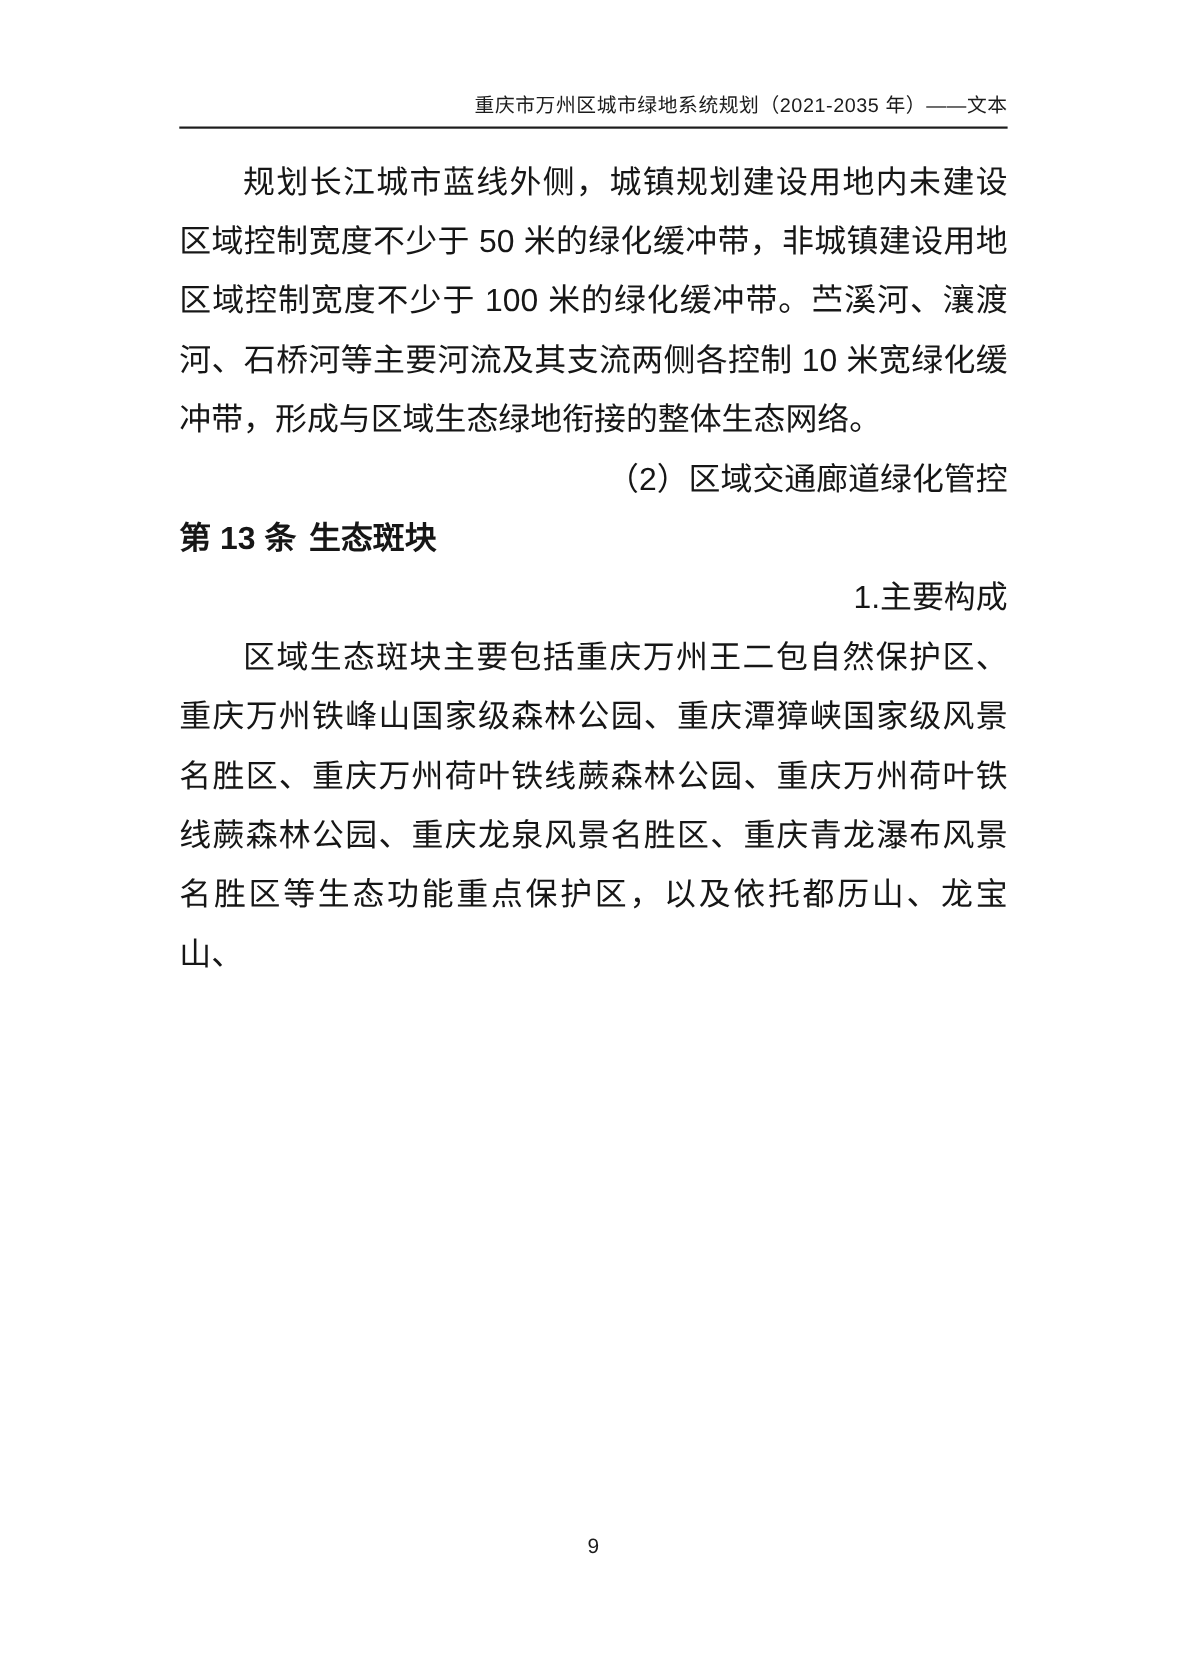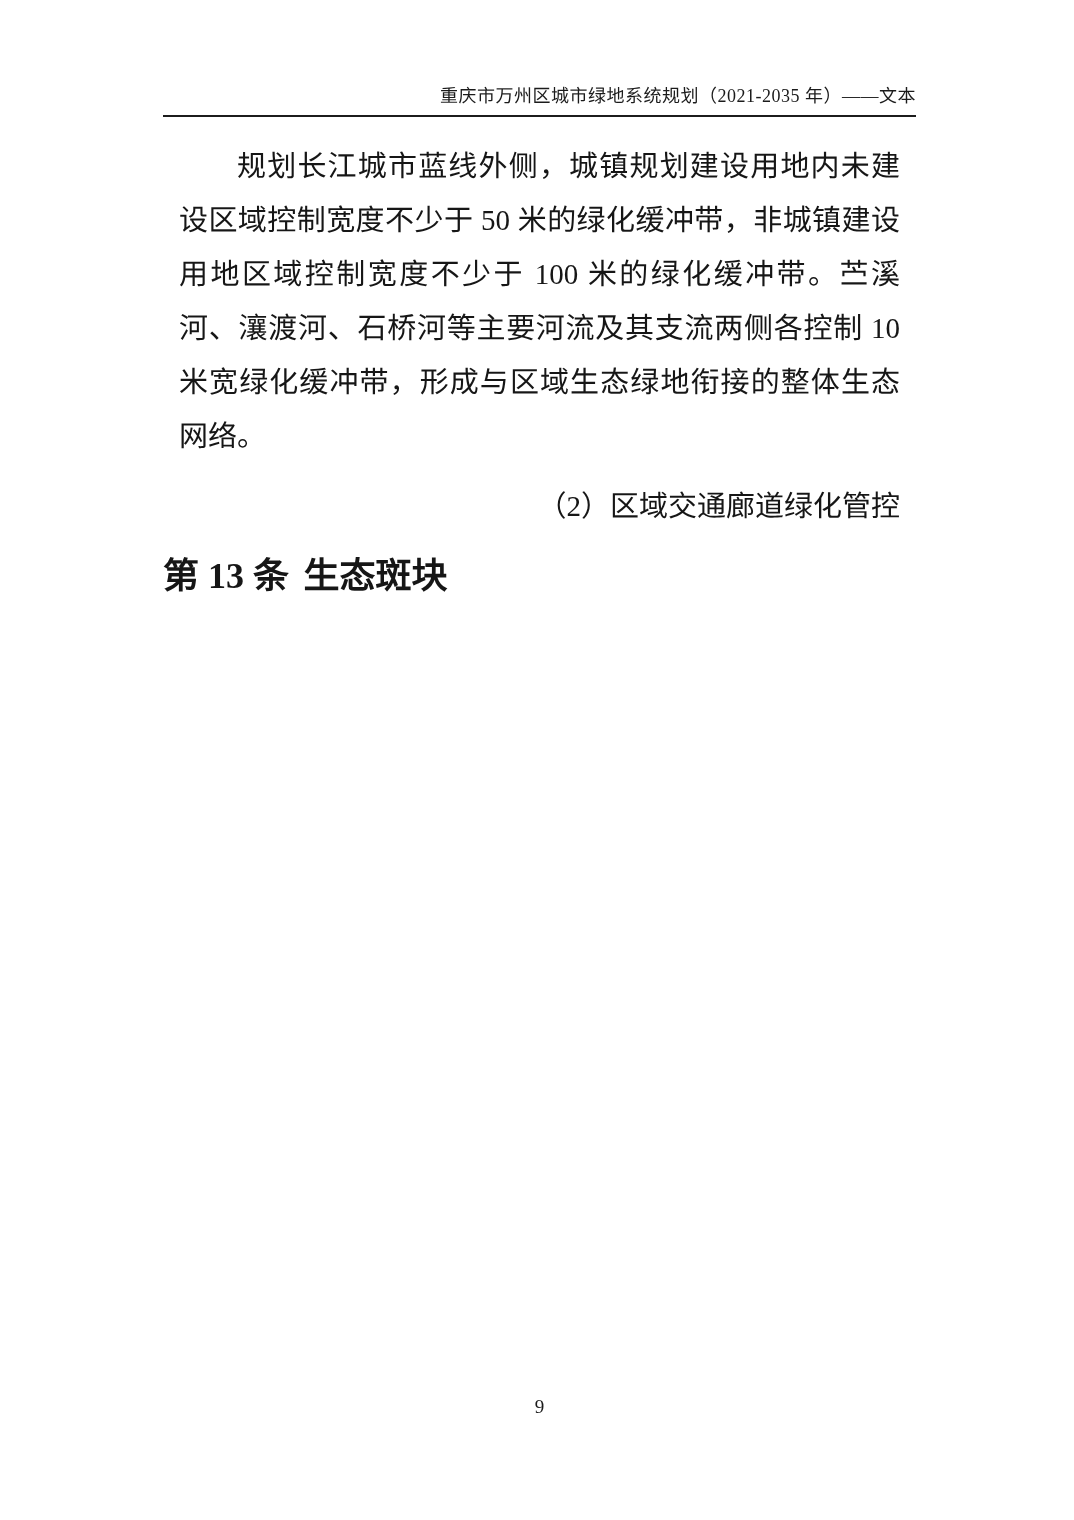--- a/index.html
+++ b/index.html
@@ -6,21 +6,21 @@
     margin: 0;
     padding: 0;
     background: #ffffff;
   }
   .page {
     position: relative;
     width: 1074px;
     height: 1520px;
     background: #ffffff;
     overflow: hidden;
-    font-family: Liberation Serif, serif;
+    font-family: Liberation Sans, sans-serif;
     color: #161616;
   }
   .content {
     position: absolute;
     left: 163px;
     width: 753px;
     top: 84px;
   }
   .page-header .header-title {
     text-align: right;
@@ -36,27 +36,27 @@
     margin-top: 7px;
   }
   .doc-body {
     margin-top: 22px;
     font-size: 29px;
     line-height: 54px;
     text-align: justify;
     text-justify: inter-ideograph;
   }
   .doc-body p {
-    margin: 16px;
+    margin: 0;
     padding: 0;
     text-indent: 2em;
   }
   .article-heading {
     font-weight: bold;
-    font-size: 36px;
+    font-size: 29px;
     line-height: 54px;
     text-indent: 0;
     text-align: left;
   }
   .article-heading .article-label {
     margin-right: 0.4em;
   }
   .sub-heading {
     text-indent: 2em;
     text-align: right;
@@ -90,21 +90,23 @@
       <p>规划长江城市蓝线外侧，城镇规划建设用地内未建设区域控制宽度不少于 50 米的绿化缓冲带，非城镇建设用地区域控制宽度不少于 100 米的绿化缓冲带。苎溪河、瀼渡河、石桥河等主要河流及其支流两侧各控制 10 米宽绿化缓冲带，形成与区域生态绿地衔接的整体生态网络。</p>
 
       <p class="sub-heading">（2）区域交通廊道绿化管控</p>
 
 
 
       <div class="article-heading">
         <span class="article-label">第 13 条</span><span>生态斑块</span>
       </div>
 
+      <p class="sub-heading">1.主要构成</p>
 
+      <p>区域生态斑块主要包括重庆万州王二包自然保护区、重庆万州铁峰山国家级森林公园、重庆潭獐峡国家级风景名胜区、重庆万州荷叶铁线蕨森林公园、重庆万州荷叶铁线蕨森林公园、重庆龙泉风景名胜区、重庆青龙瀑布风景名胜区等生态功能重点保护区，以及依托都历山、龙宝山、</p>
 
     </div>
 
   </div>
 
   <div class="page-footer">
     <div class="page-number">9</div>
   </div>
 
 </div>

